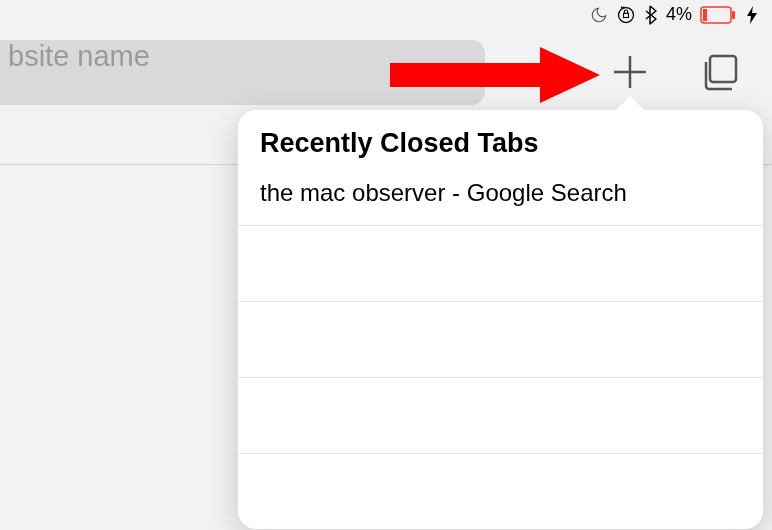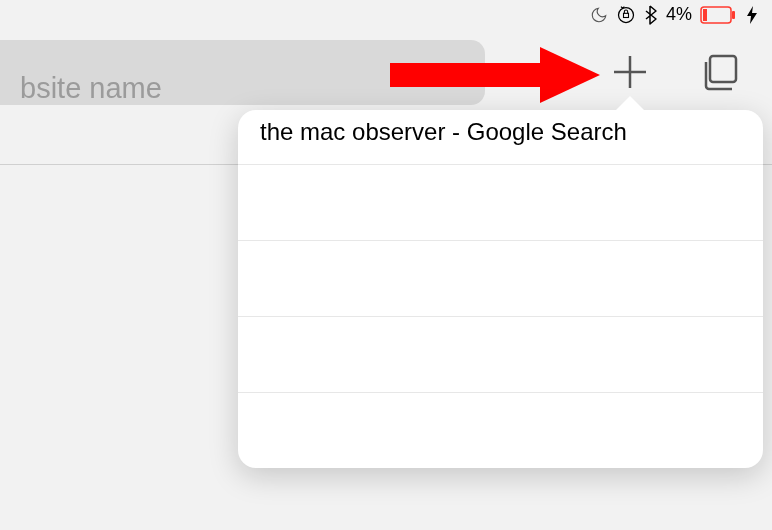--- a/index.html
+++ b/index.html
@@ -24,22 +24,22 @@
     .status-bar svg { display: block; }
     .address-bar {
       position: absolute;
       left: 0;
       top: 40px;
       width: 485px;
       height: 65px;
       background: #d9d9d9;
       border-radius: 0 14px 14px 0;
       display: flex;
-      align-items: flex-end;
-      padding-left: 20px;
+      align-items: flex-start;
+      padding-left: 8px;
       color: #9b9b9b;
       font-size: 29px;
       overflow: hidden;
       white-space: nowrap;
     }
     .plus-btn {
       position: absolute;
       top: 50px;
       left: 608px;
       width: 44px;
@@ -191,20 +191,21 @@
 </div>
 
 <div class="sep-line"></div>
 
 <div class="popover">
   <div class="popover-caret">
     <svg width="28" height="14" viewBox="0 0 28 14">
         <polygon points="14,0 28,14 0,14" fill="#ffffff"></polygon>
       </svg>
   </div>
+  <div class="popover-title">Recently Closed Tabs</div>
   <div class="popover-item">
     <div class="popover-item-title">the mac observer - Google Search</div>
   </div>
   <div class="popover-row"></div>
   <div class="popover-row"></div>
   <div class="popover-row"></div>
   <div class="popover-row"></div>
 </div>
 
 </body></html>

